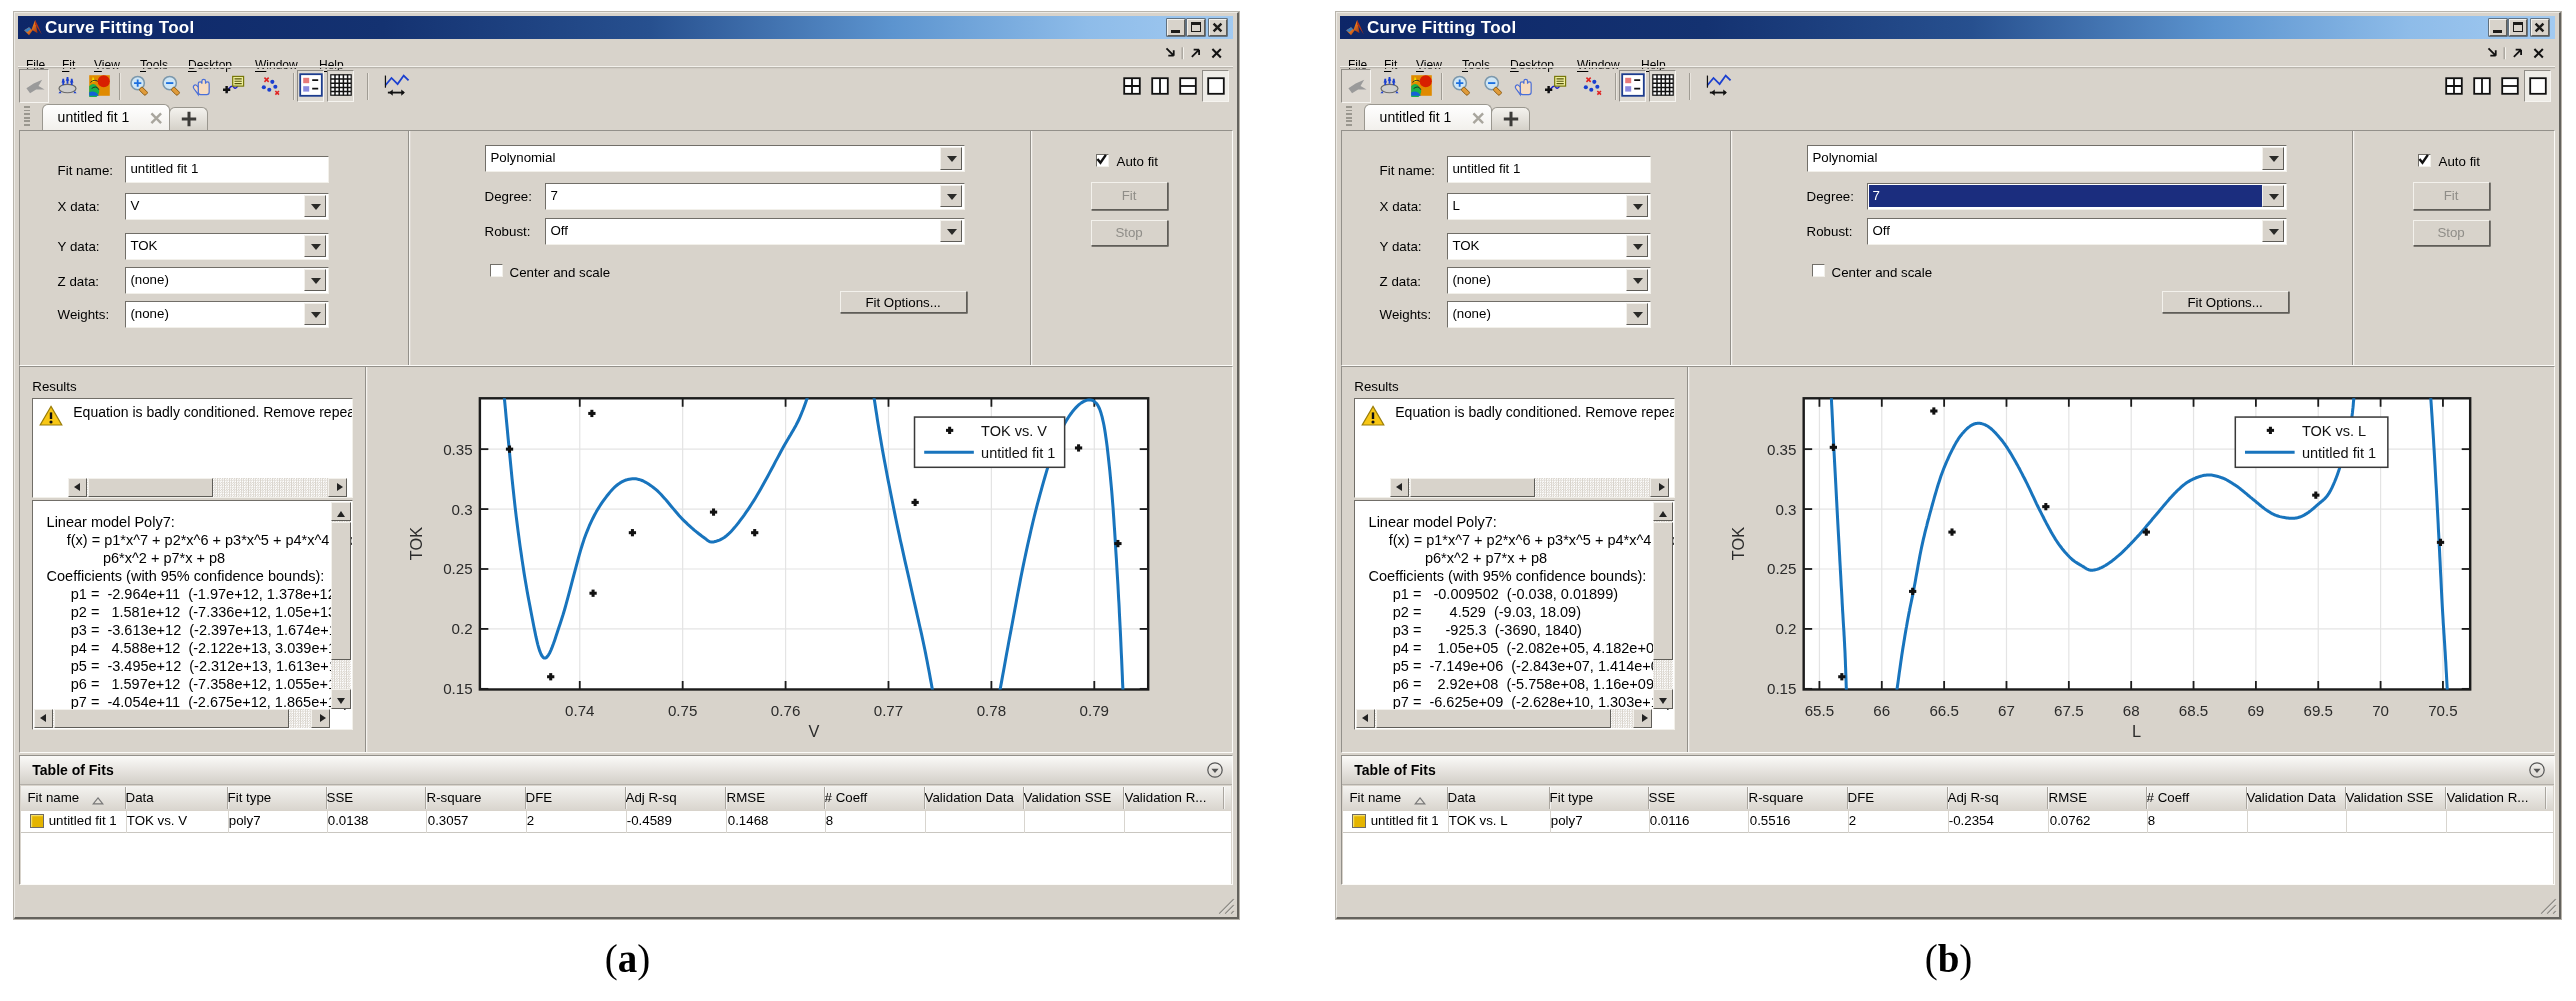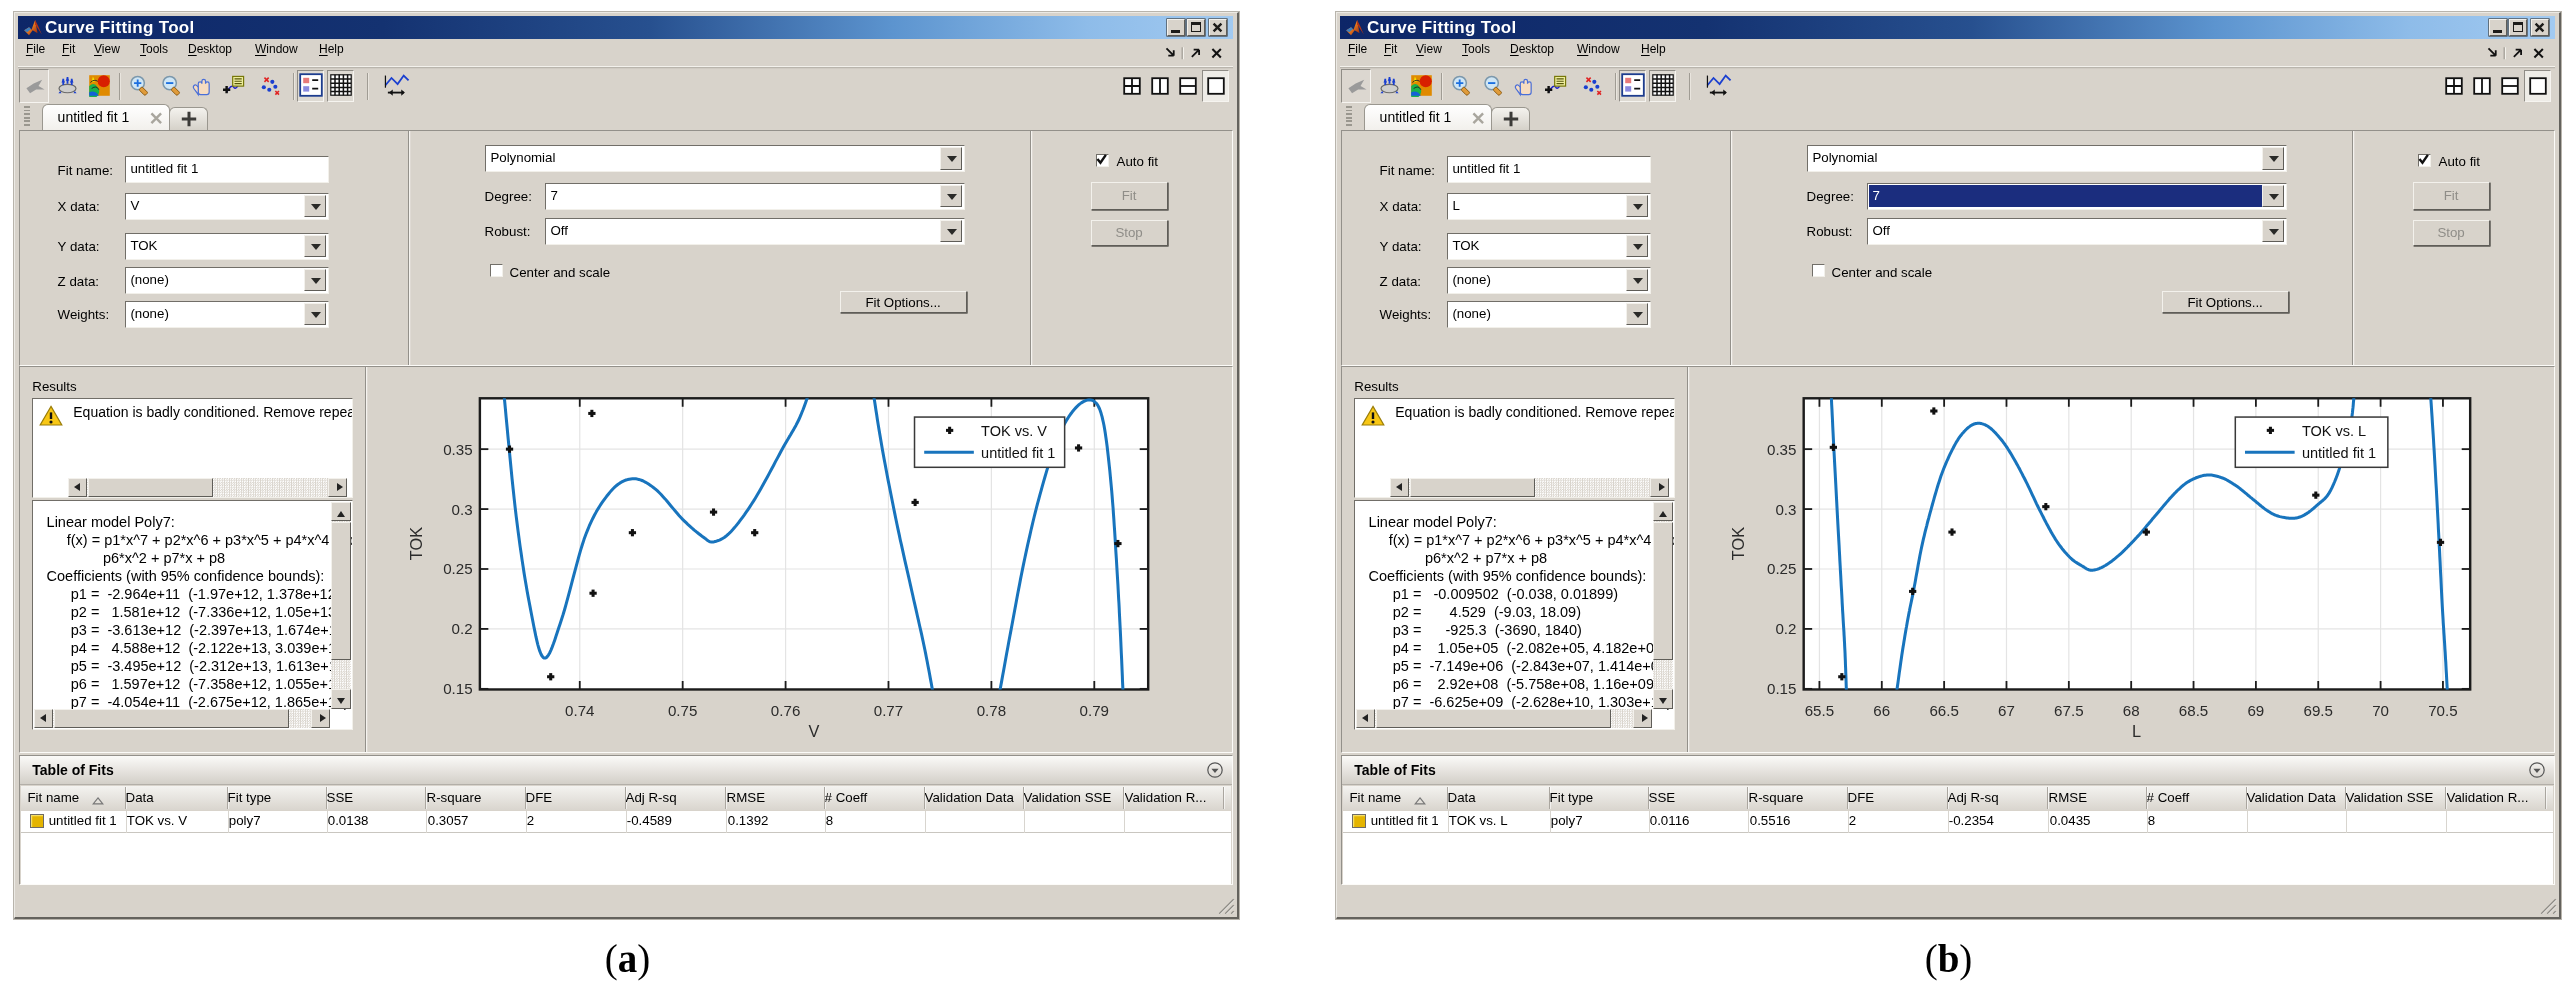--- a/index.html
+++ b/index.html
@@ -1,21 +1,21 @@
 <!DOCTYPE html>
 <html style="font-size:9.7px"><head><meta charset="utf-8"><style>
 *{margin:0;padding:0;box-sizing:border-box}
 html,body{width:2576px;height:1001px;background:#fff;font-family:"Liberation Sans",sans-serif;position:relative;overflow:hidden}
 .a{position:absolute}
 .win{position:absolute;top:11.5px;width:1225px;height:907px;background:#d8d3cb;outline:0.6px solid #b8b4ac;border-top:1.8px solid #eceae5;border-left:1.8px solid #eceae5;border-right:2.4px solid #64625d;border-bottom:2.4px solid #64625d}
 .tb{left:3px;top:3px;width:1215px;height:23px;background:linear-gradient(90deg,#0d2668 0%,#143271 30%,#27508f 52%,#5c94cf 72%,#8ebce9 88%,#a2caf1 100%);}
 .tbt{left:27px;top:2.4px;color:#fff;font-size:17px;font-weight:bold;letter-spacing:0.3px}
 .wbtn{top:3px;width:17.6px;height:17.6px;background:#d8d3cb;border-top:1.2px solid #f3f1ec;border-left:1.2px solid #f3f1ec;border-right:1.2px solid #5f5d58;border-bottom:1.2px solid #5f5d58;box-shadow:0 0 0 0.6px #3c3b38}
 .menu{left:3px;top:27px;width:1215px;height:25.5px;font-size:12px;color:#000}
-.mi{top:2px}
+.mi{top:18px}
 .mi u{text-decoration-thickness:1.2px;text-underline-offset:2.4px}
 .toolbar{left:3px;top:53px;width:1215px;height:40px;border-top:1.2px solid #f3f1ec;box-shadow:inset 0 1.2px 0 #b9b5ad}
 .tsep{top:6px;width:1.2px;height:27px;background:#a09c94;box-shadow:0.6px 0 0 #f3f1ec}
 .ticon{top:7.9px;width:23px;height:23px}
 .tbtn{top:3.6px;width:27px;height:31.5px;border:1.2px solid transparent}
 .press{background:#dedad3;border-top:1.2px solid #8f8c86;border-left:1.2px solid #8f8c86;border-right:1.2px solid #f6f4f0;border-bottom:1.2px solid #f6f4f0}
 .sel4{background:#eeece7;border-top:1.2px solid #8f8c86;border-left:1.2px solid #8f8c86;border-right:1.2px solid #f6f4f0;border-bottom:1.2px solid #f6f4f0}
 .tabbar{left:3px;top:90px;width:1215px;height:27px}
 .tab1{left:23.6px;top:1.2px;width:128px;height:26px;background:linear-gradient(#ffffff,#f2f0ec);border:1.2px solid #9a978f;border-bottom:none;border-radius:6px 6px 0 0;font-size:14px}
 .tab2{left:151px;top:4.8px;width:39px;height:22.4px;background:linear-gradient(#f4f2ee,#d5d1c9);border:1.2px solid #9a978f;border-bottom:none;border-radius:6px 6px 0 0}
@@ -417,21 +417,21 @@
       </svg>
       <div class="a" style="left:1.2px;top:55px;width:1210px;height:73px;background:#fff"></div>
       <div class="a" style="left:1.2px;top:55px;width:1210px;height:22px;border-bottom:1.2px solid #c9c6c0">
         <div class="a thead" style="left:7.9px;top:2.4px;white-space:nowrap"><span style="padding-left:20px">untitled fit 1</span></div>
         <div class="a thead" style="left:106px;top:2.4px;white-space:nowrap">TOK vs. V</div>
         <div class="a thead" style="left:208px;top:2.4px;white-space:nowrap">poly7</div>
         <div class="a thead" style="left:307px;top:2.4px;white-space:nowrap">0.0138</div>
         <div class="a thead" style="left:407px;top:2.4px;white-space:nowrap">0.3057</div>
         <div class="a thead" style="left:506px;top:2.4px;white-space:nowrap">2</div>
         <div class="a thead" style="left:606px;top:2.4px;white-space:nowrap">-0.4589</div>
-        <div class="a thead" style="left:707px;top:2.4px;white-space:nowrap">0.1392</div>
+        <div class="a thead" style="left:707px;top:2.4px;white-space:nowrap">0.1468</div>
         <div class="a thead" style="left:805px;top:2.4px;white-space:nowrap">8</div>
         <div class="a thead" style="left:905px;top:2.4px;white-space:nowrap"></div>
         <div class="a thead" style="left:1004px;top:2.4px;white-space:nowrap"></div>
         <div class="a thead" style="left:1105px;top:2.4px;white-space:nowrap"></div>
         <div class="a" style="left:105px;top:0;width:1.2px;height:22px;background:#d8d5cf"></div>
         <div class="a" style="left:207px;top:0;width:1.2px;height:22px;background:#d8d5cf"></div>
         <div class="a" style="left:306px;top:0;width:1.2px;height:22px;background:#d8d5cf"></div>
         <div class="a" style="left:405px;top:0;width:1.2px;height:22px;background:#d8d5cf"></div>
         <div class="a" style="left:505px;top:0;width:1.2px;height:22px;background:#d8d5cf"></div>
         <div class="a" style="left:605px;top:0;width:1.2px;height:22px;background:#d8d5cf"></div>
@@ -850,21 +850,21 @@
       </svg>
       <div class="a" style="left:1.2px;top:55px;width:1210px;height:73px;background:#fff"></div>
       <div class="a" style="left:1.2px;top:55px;width:1210px;height:22px;border-bottom:1.2px solid #c9c6c0">
         <div class="a thead" style="left:7.9px;top:2.4px;white-space:nowrap"><span style="padding-left:20px">untitled fit 1</span></div>
         <div class="a thead" style="left:106px;top:2.4px;white-space:nowrap">TOK vs. L</div>
         <div class="a thead" style="left:208px;top:2.4px;white-space:nowrap">poly7</div>
         <div class="a thead" style="left:307px;top:2.4px;white-space:nowrap">0.0116</div>
         <div class="a thead" style="left:407px;top:2.4px;white-space:nowrap">0.5516</div>
         <div class="a thead" style="left:506px;top:2.4px;white-space:nowrap">2</div>
         <div class="a thead" style="left:606px;top:2.4px;white-space:nowrap">-0.2354</div>
-        <div class="a thead" style="left:707px;top:2.4px;white-space:nowrap">0.0435</div>
+        <div class="a thead" style="left:707px;top:2.4px;white-space:nowrap">0.0762</div>
         <div class="a thead" style="left:805px;top:2.4px;white-space:nowrap">8</div>
         <div class="a thead" style="left:905px;top:2.4px;white-space:nowrap"></div>
         <div class="a thead" style="left:1004px;top:2.4px;white-space:nowrap"></div>
         <div class="a thead" style="left:1105px;top:2.4px;white-space:nowrap"></div>
         <div class="a" style="left:105px;top:0;width:1.2px;height:22px;background:#d8d5cf"></div>
         <div class="a" style="left:207px;top:0;width:1.2px;height:22px;background:#d8d5cf"></div>
         <div class="a" style="left:306px;top:0;width:1.2px;height:22px;background:#d8d5cf"></div>
         <div class="a" style="left:405px;top:0;width:1.2px;height:22px;background:#d8d5cf"></div>
         <div class="a" style="left:505px;top:0;width:1.2px;height:22px;background:#d8d5cf"></div>
         <div class="a" style="left:605px;top:0;width:1.2px;height:22px;background:#d8d5cf"></div>

